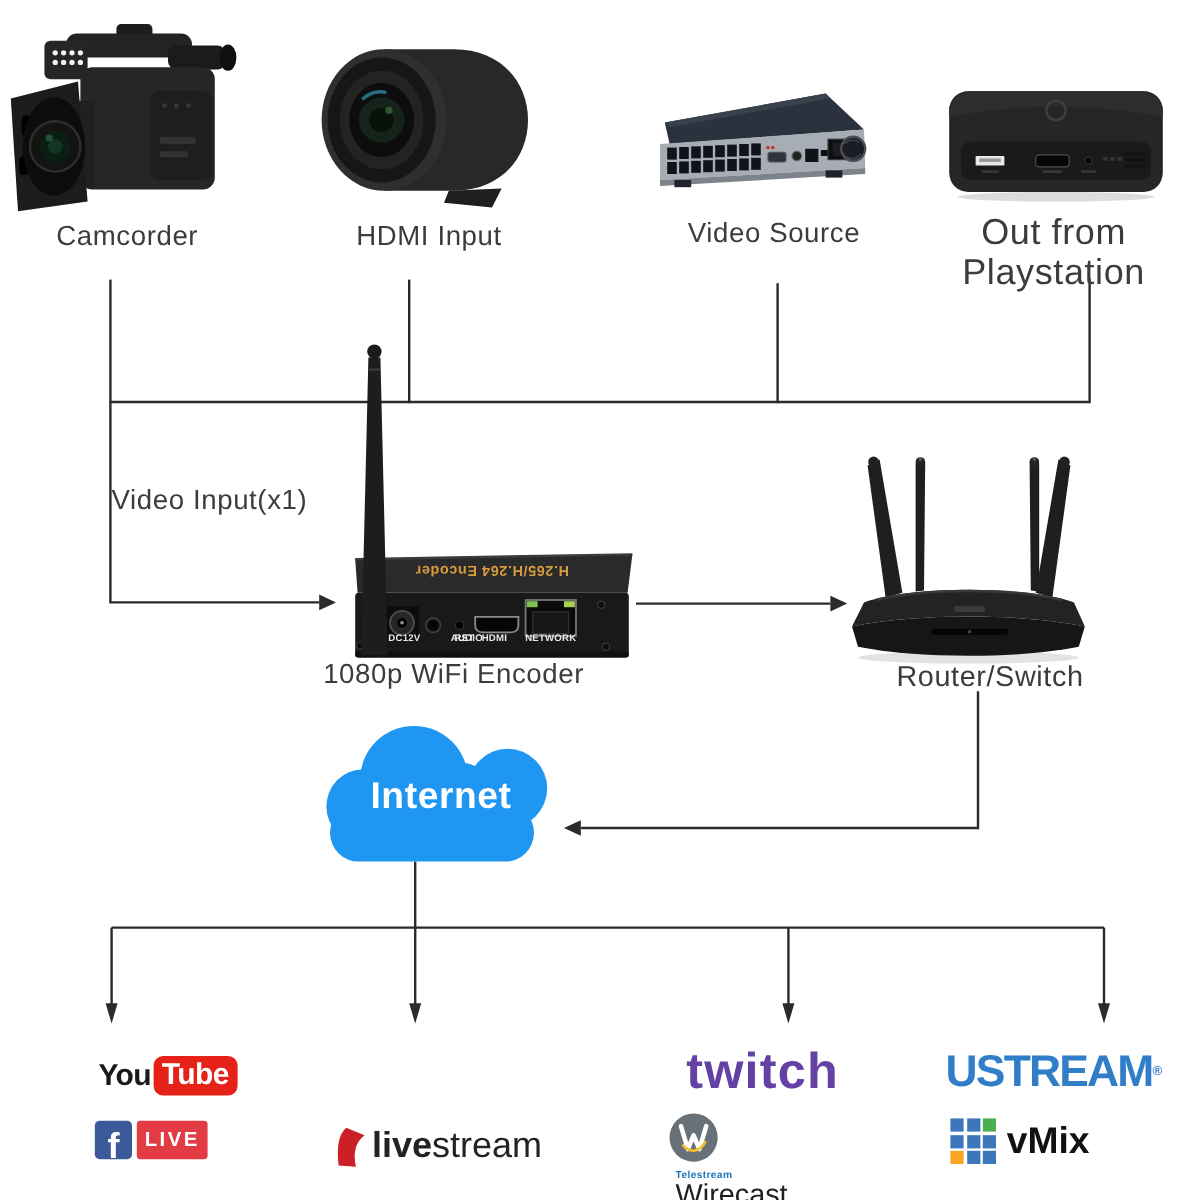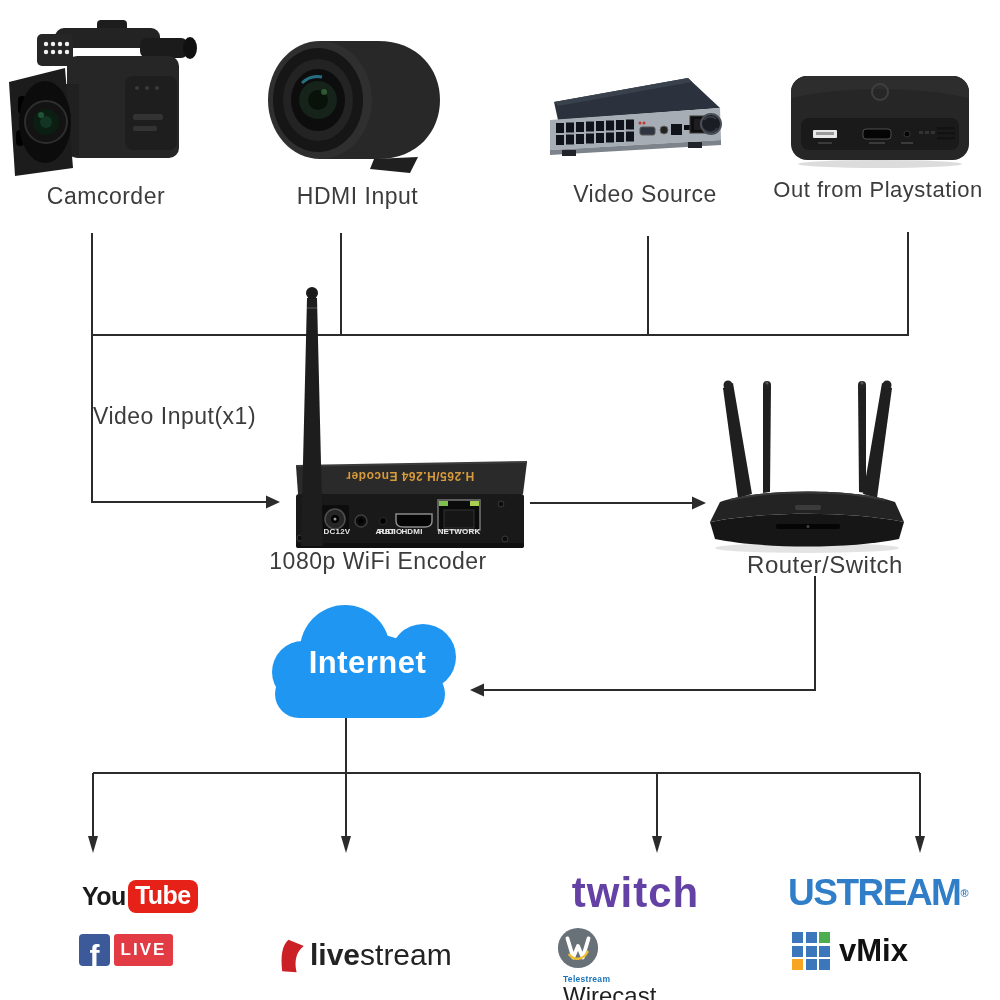--- a/index.html
+++ b/index.html
@@ -179,21 +179,21 @@
       <rect x="140" y="63" width="4" height="3" fill="#333"></rect>
     <rect x="146" y="63" width="4" height="3" fill="#333"></rect>
     <rect x="152" y="59" width="18" height="2.5" fill="#121212"></rect>
     <rect x="152" y="64" width="18" height="2.5" fill="#121212"></rect>
     <rect x="152" y="69" width="18" height="2.5" fill="#121212"></rect>
   </svg>
 
   <div class="abs dev-label" style="left:26px;top:183px;width:160px;">Camcorder</div>
   <div class="abs dev-label" style="left:270px;top:183px;width:175px;">HDMI Input</div>
   <div class="abs dev-label" style="left:560px;top:181px;width:170px;">Video Source</div>
-  <div class="abs dev-label" style="left:763px;top:177px;width:230px;font-size:22px;text-align:center;">Out from Playstation</div>
+  <div class="abs dev-label" style="left:763px;top:177px;width:230px;font-size:30px;text-align:center;">Out from Playstation</div>
 
   <div class="abs annot" style="left:93px;top:403px;">Video Input(x1)</div>
 
   <svg class="abs" style="left:280px;top:280px;" width="260" height="275" viewBox="0 0 260 275">
     <polygon points="16,186 247,182 243,214 18,214" fill="#2a2a2a"></polygon>
     <line x1="16" y1="186" x2="247" y2="182" stroke="#3c3c3c" stroke-width="2"></line>
     <rect x="16" y="214" width="228" height="54" rx="3" fill="#191919"></rect>
     <rect x="16" y="263" width="228" height="5" rx="2" fill="#101010"></rect>
     <circle cx="221" cy="224" r="3" fill="#0c0c0c" stroke="#3a3a3a" stroke-width="1"></circle>
     <circle cx="20" cy="258" r="3" fill="#0c0c0c" stroke="#3a3a3a" stroke-width="1"></circle>

